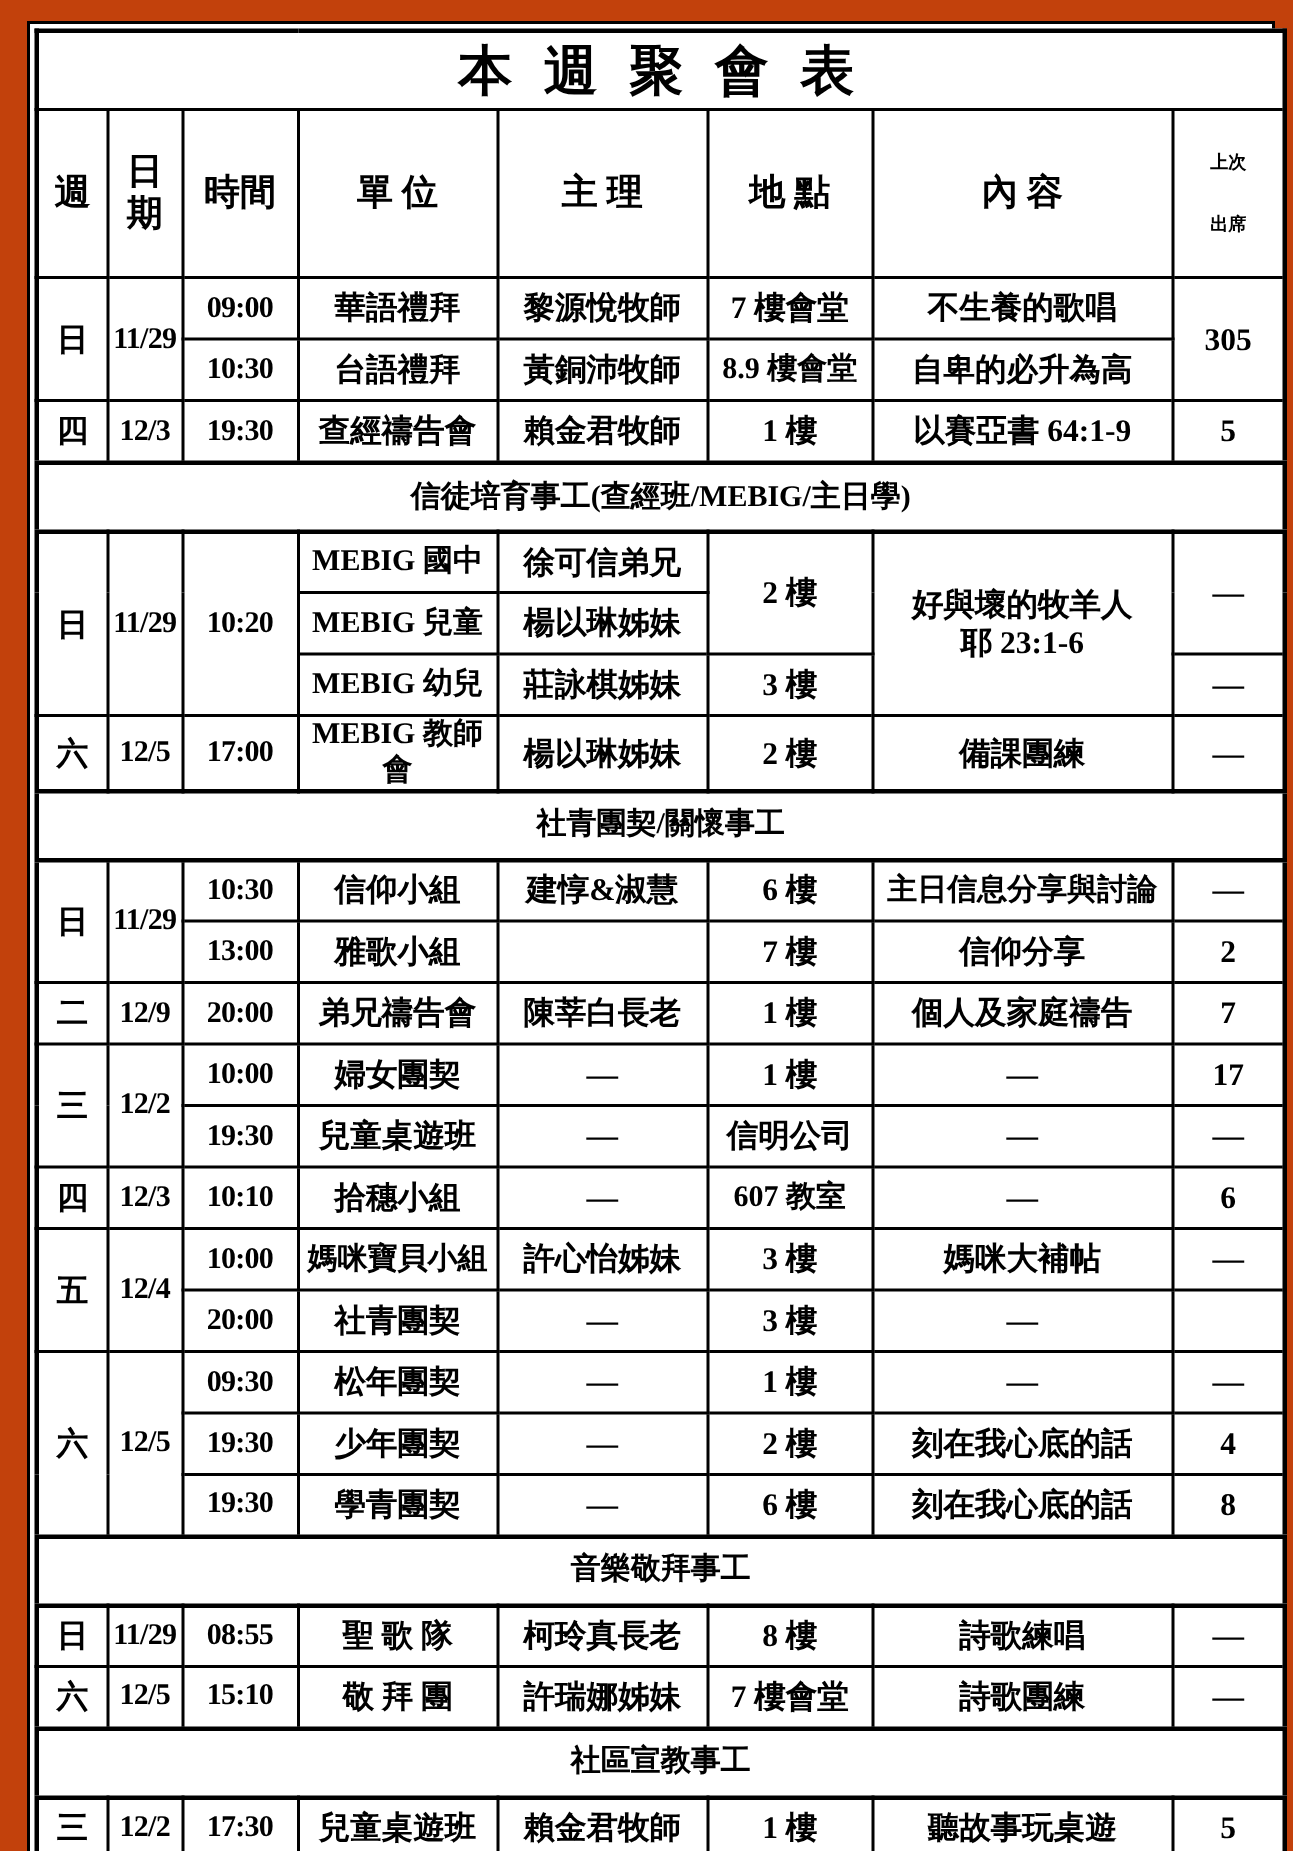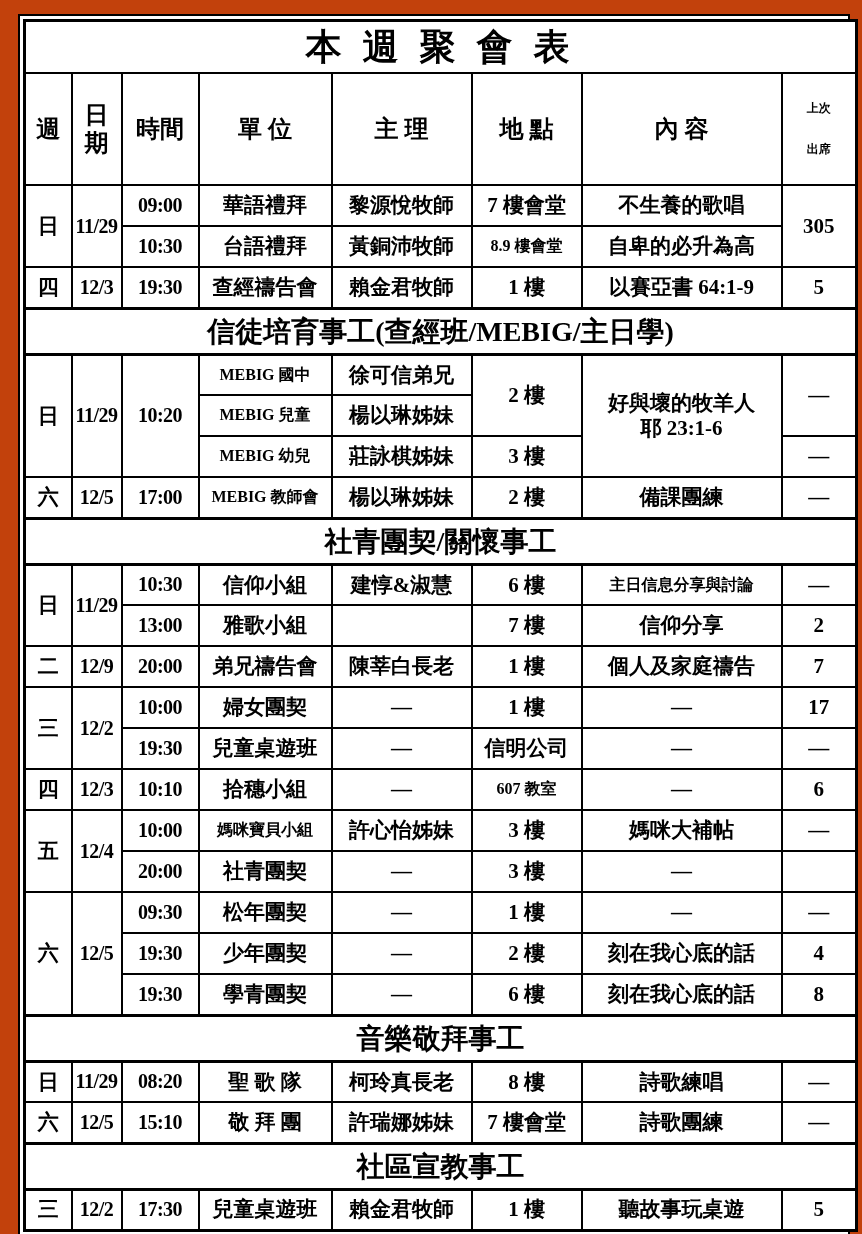--- a/index.html
+++ b/index.html
@@ -21,22 +21,22 @@
     padding:0 2px;font-size:21px;font-weight:bold;overflow:hidden;
     white-space:pre-line;line-height:1.18;
   }
   tr{height:41px;}
   tr.title-row{height:52px;}
   tr.title-row td{font-size:36px;letter-spacing:6px;border-bottom:2px solid #000;}
   tr.header-row{height:44px;}
   tr.header-row th{font-size:24px;}
   th.att-header div{font-size:12px;line-height:1.08;letter-spacing:0;}
   tr.section-row{height:46px;}
-  tr.section-row td{border-top:3px solid #000;border-bottom:3px solid #000;font-size:28px;}
-  td.sm{font-size:16px;}
+  tr.section-row td{border-top:3px solid #000;border-bottom:3px solid #000;font-size:20px;}
+  td.sm{font-size:20px;}
   td.num{font-size:20px;letter-spacing:-0.5px;}
 </style>
 </head>
 <body>
 
 <div class="page">
   <div class="table-frame">
     <table class="schedule">
       <colgroup>
         <col style="width:47px">
@@ -228,21 +228,21 @@
             <td>6 樓</td>
             <td>刻在我心底的話</td>
             <td>8</td>
           </tr>
           <tr class="section-row">
             <td colspan="8">音樂敬拜事工</td>
           </tr>
           <tr>
             <td>日</td>
             <td class="num">11/29</td>
-            <td class="num">08:20</td>
+            <td class="num">08:55</td>
             <td>聖 歌 隊</td>
             <td>柯玲真長老</td>
             <td>8 樓</td>
             <td>詩歌練唱</td>
             <td>—</td>
           </tr>
           <tr>
             <td>六</td>
             <td class="num">12/5</td>
             <td class="num">15:10</td>

